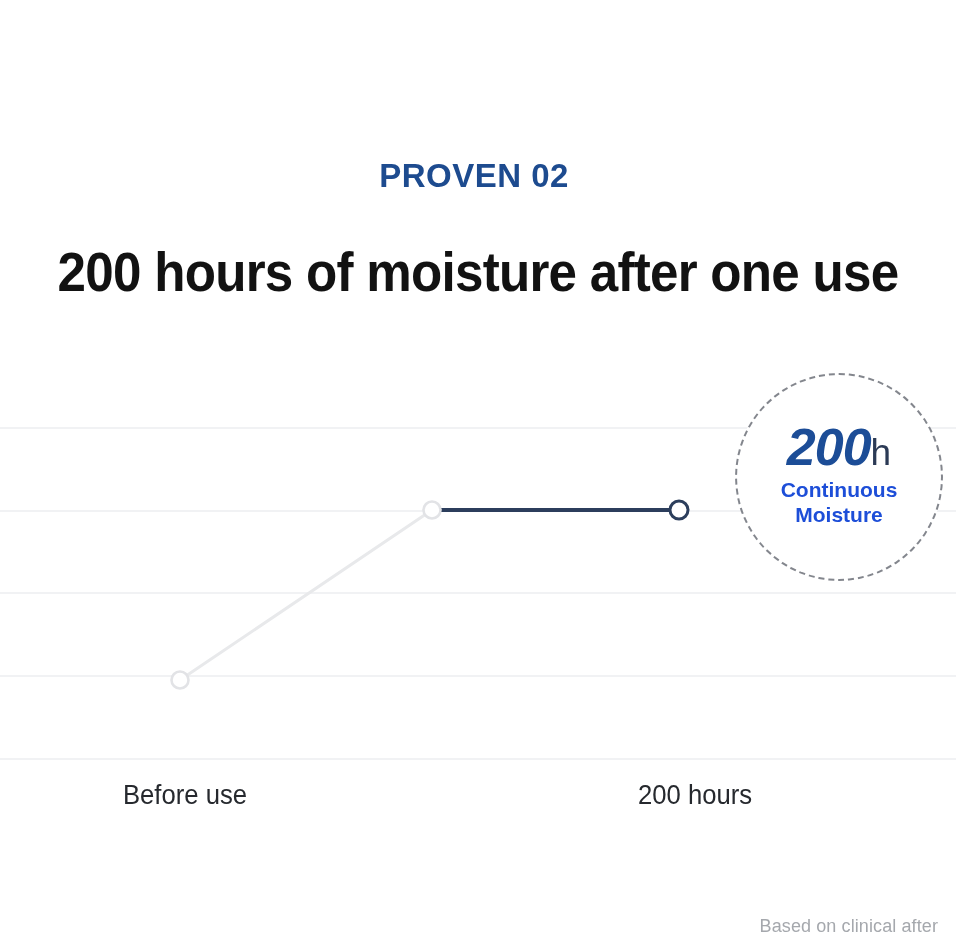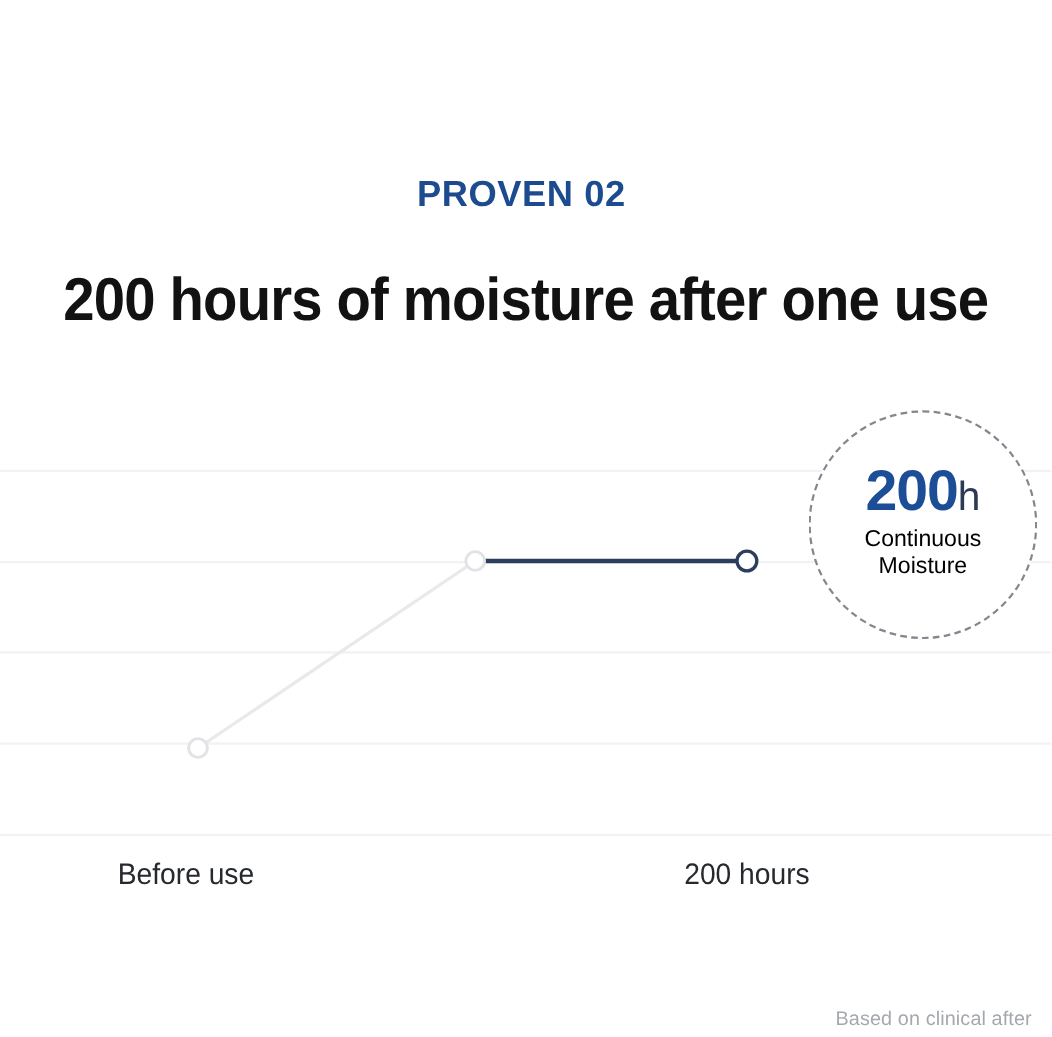--- a/index.html
+++ b/index.html
@@ -83,21 +83,21 @@
     position: absolute;
     left: 0;
     top: 360px;
     width: 956px;
     height: 420px;
   }
   .chart svg { display: block; }
 
   .axis-labels {
     position: absolute;
-    left: 0;
+    left: 16px;
     top: 780px;
     width: 760px;
     height: 60px;
   }
   .axis-label {
     position: absolute;
     font-size: 27px;
     font-weight: 400;
     color: #26292e;
     transform: scaleX(0.95);
@@ -126,33 +126,34 @@
   .badge-value {
     line-height: 1;
     margin-top: -6px;
     white-space: nowrap;
   }
   .badge-num {
     font-size: 52px;
     font-weight: 700;
     color: #1c4d97;
     letter-spacing: -1px;
+    font-style: italic;
   }
   .badge-unit {
     font-size: 37px;
     font-weight: 400;
     color: #2b3a55;
     letter-spacing: 0px;
   }
   .badge-caption {
     margin-top: 5px;
     font-size: 21px;
-    font-weight: 400;
+    font-weight: 700;
     line-height: 1.18;
-    color: #000000;
+    color: #1d4ed8;
     text-align: center;
   }
 
   
   .footnote {
     position: absolute;
     right: 18px;
     top: 916px;
     font-size: 18px;
     color: #a5a8ad;

